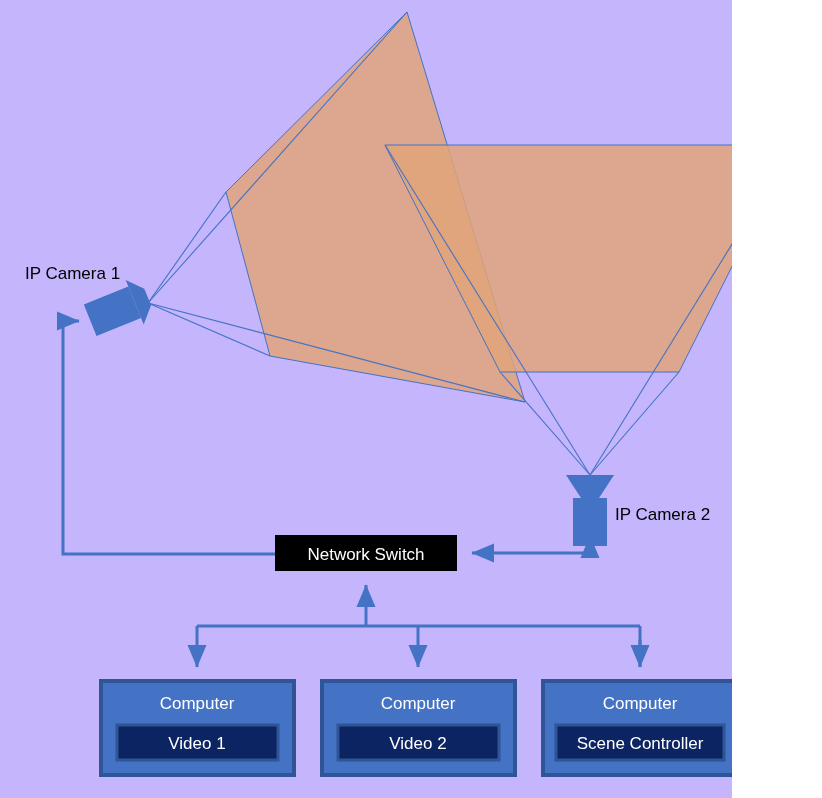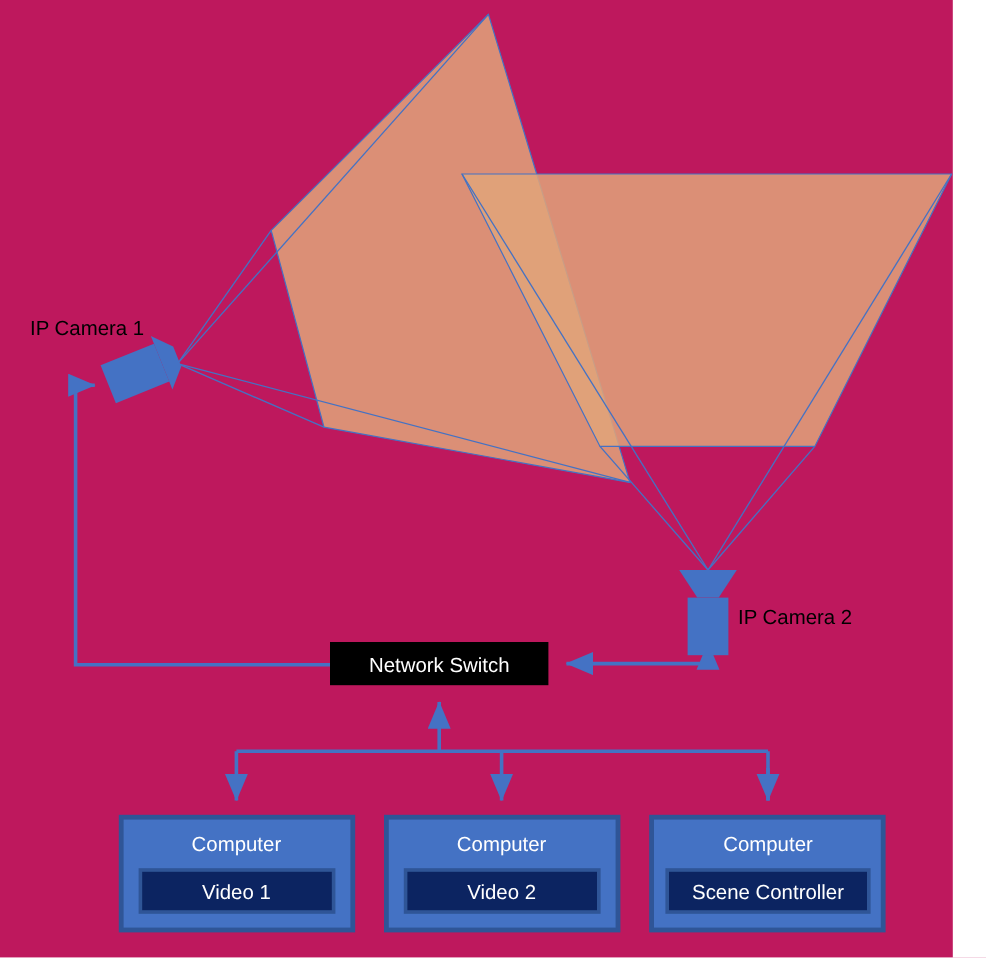--- a/index.html
+++ b/index.html
@@ -5,23 +5,23 @@
   html, body {
     margin: 0;
     padding: 0;
     background: #ffffff;
   }
   body {
     font-family: "Liberation Sans", "DejaVu Sans", sans-serif;
   }
   #canvas {
     position: relative;
-    width: 794px;
+    width: 732px;
     height: 798px;
-    background: #be185d;
+    background: #c4b5fd;
     overflow: hidden;
   }
   #diagram-svg {
     position: absolute;
     left: 0;
     top: 0;
     width: 822px;
     height: 798px;
   }
   .svg-label {

